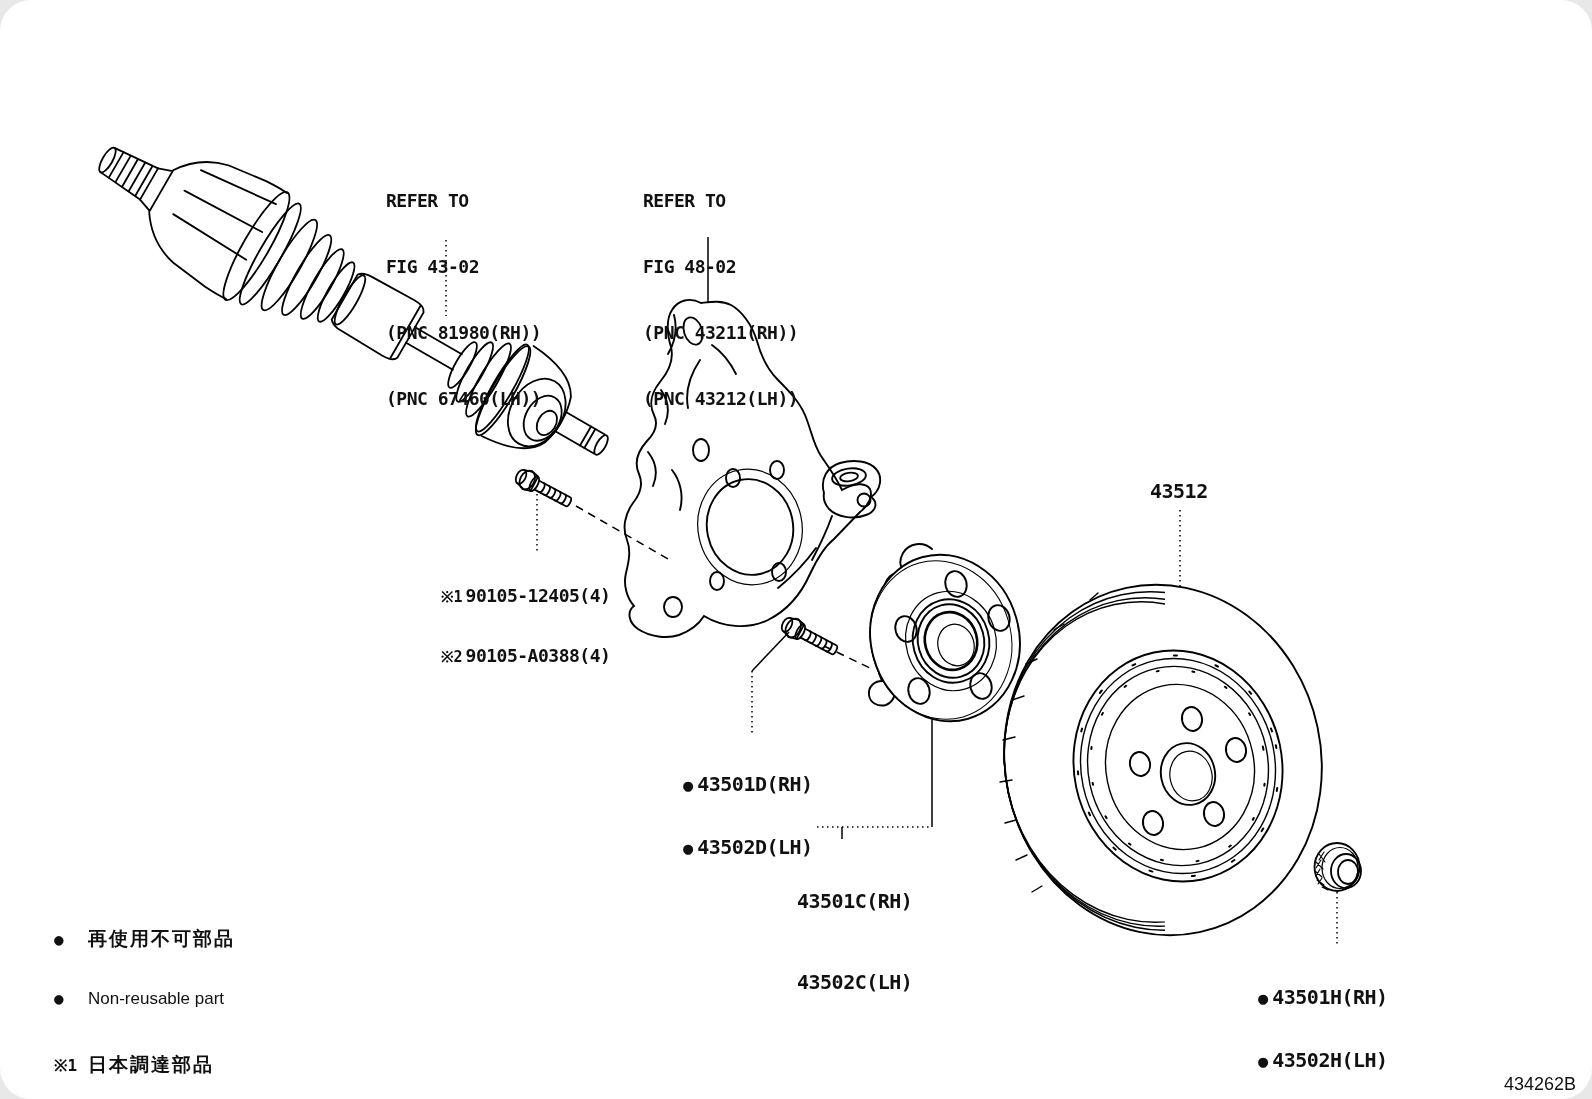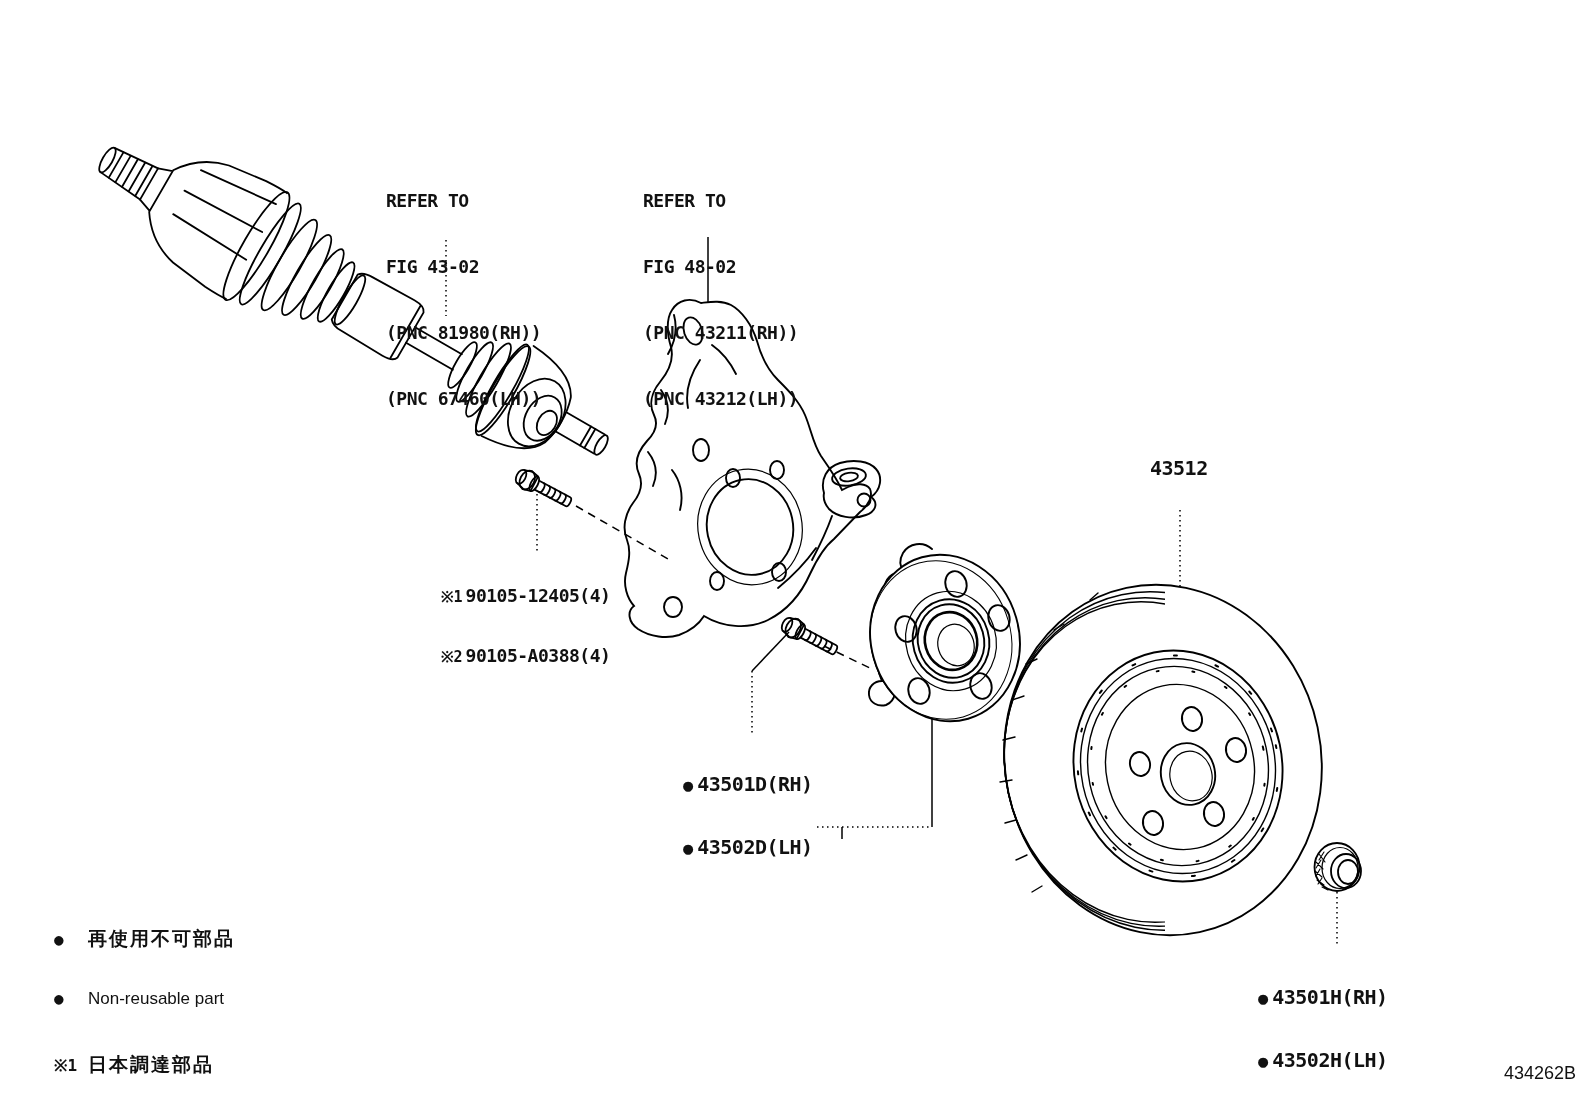--- a/index.html
+++ b/index.html
@@ -1,32 +1,32 @@
 <!DOCTYPE html>
 <html><head>
 <meta charset="utf-8">
 <style>
   html,body{margin:0;padding:0;background:#e8e8e8;}
   #stage{position:relative;width:1592px;height:1099px;background:#ffffff;overflow:hidden;
-         font-family:"DejaVu Sans Mono","Liberation Mono",monospace;color:#111;}
+         font-family:"DejaVu Sans Mono","Liberation Mono",monospace;color:#111;border-radius:31px;}
   #art{position:absolute;left:0;top:0;}
   .lbl{position:absolute;white-space:pre;}
   .mono{font-family:"DejaVu Sans Mono","Liberation Mono",monospace;font-weight:600;
         font-size:18px;line-height:22px;letter-spacing:-0.5px;}
   .part{font-family:"DejaVu Sans Mono","Liberation Mono",monospace;font-weight:600;
         font-size:20px;line-height:25px;letter-spacing:-0.5px;}
   .row{display:flex;align-items:baseline;}
   .bullet{font-size:17px;margin-right:4px;}
   .marker{font-size:15px;font-weight:600;margin-right:3px;}
   .onwhite{background:#fff;padding:0 3px;}
   .legend .lrow{display:flex;align-items:baseline;height:25px;}
   .legend .lmark{width:34px;font-size:16px;font-weight:600;font-family:"DejaVu Sans Mono",monospace;}
   .cjk{font-size:19px;font-weight:700;font-family:"DejaVu Sans","Liberation Sans",sans-serif;letter-spacing:2px;}
   .latin{font-size:17px;font-family:"Liberation Sans","DejaVu Sans",sans-serif;}
-  .code{font-size:18px;font-family:"Liberation Sans","DejaVu Sans",sans-serif;}
+  .code{font-size:18px;font-family:"Liberation Sans","DejaVu Sans",sans-serif;margin-top:11px;}
 </style>
 </head>
 <body>
 
 <div id="stage">
 
   <svg id="art" width="1592" height="1099" viewBox="0 0 1592 1099">
     <defs>
       <clipPath id="discLeft">
           <rect x="985" y="565" width="180" height="395"></rect>
@@ -193,33 +193,37 @@
     <div class="row">
       <span class="marker">※1</span>
       <span class="mono">90105-12405(4)</span>
     </div>
     <div class="row">
       <span class="marker">※2</span>
       <span class="mono">90105-A0388(4)</span>
     </div>
   </div>
 
-  <div class="lbl part" style="left:1150px;top:456px;">43512</div>
+  <div class="lbl part" style="left:1150px;top:479px;">43512</div>
 
   <div class="lbl onwhite" style="left:680px;top:734px;">
     <div class="row">
       <span class="bullet">●</span>
       <span class="part">43501D(RH)</span>
     </div>
     <div class="row">
       <span class="bullet">●</span>
       <span class="part">43502D(LH)</span>
     </div>
   </div>
 
+  <div class="lbl part" style="left:797px;top:834px;line-height:27px;">
+    <div>43501C(RH)</div>
+    <div>43502C(LH)</div>
+  </div>
 
   <div class="lbl" style="left:1258px;top:947px;">
     <div class="row">
       <span class="bullet">●</span>
       <span class="part">43501H(RH)</span>
     </div>
     <div class="row">
       <span class="bullet">●</span>
       <span class="part">43502H(LH)</span>
     </div>

